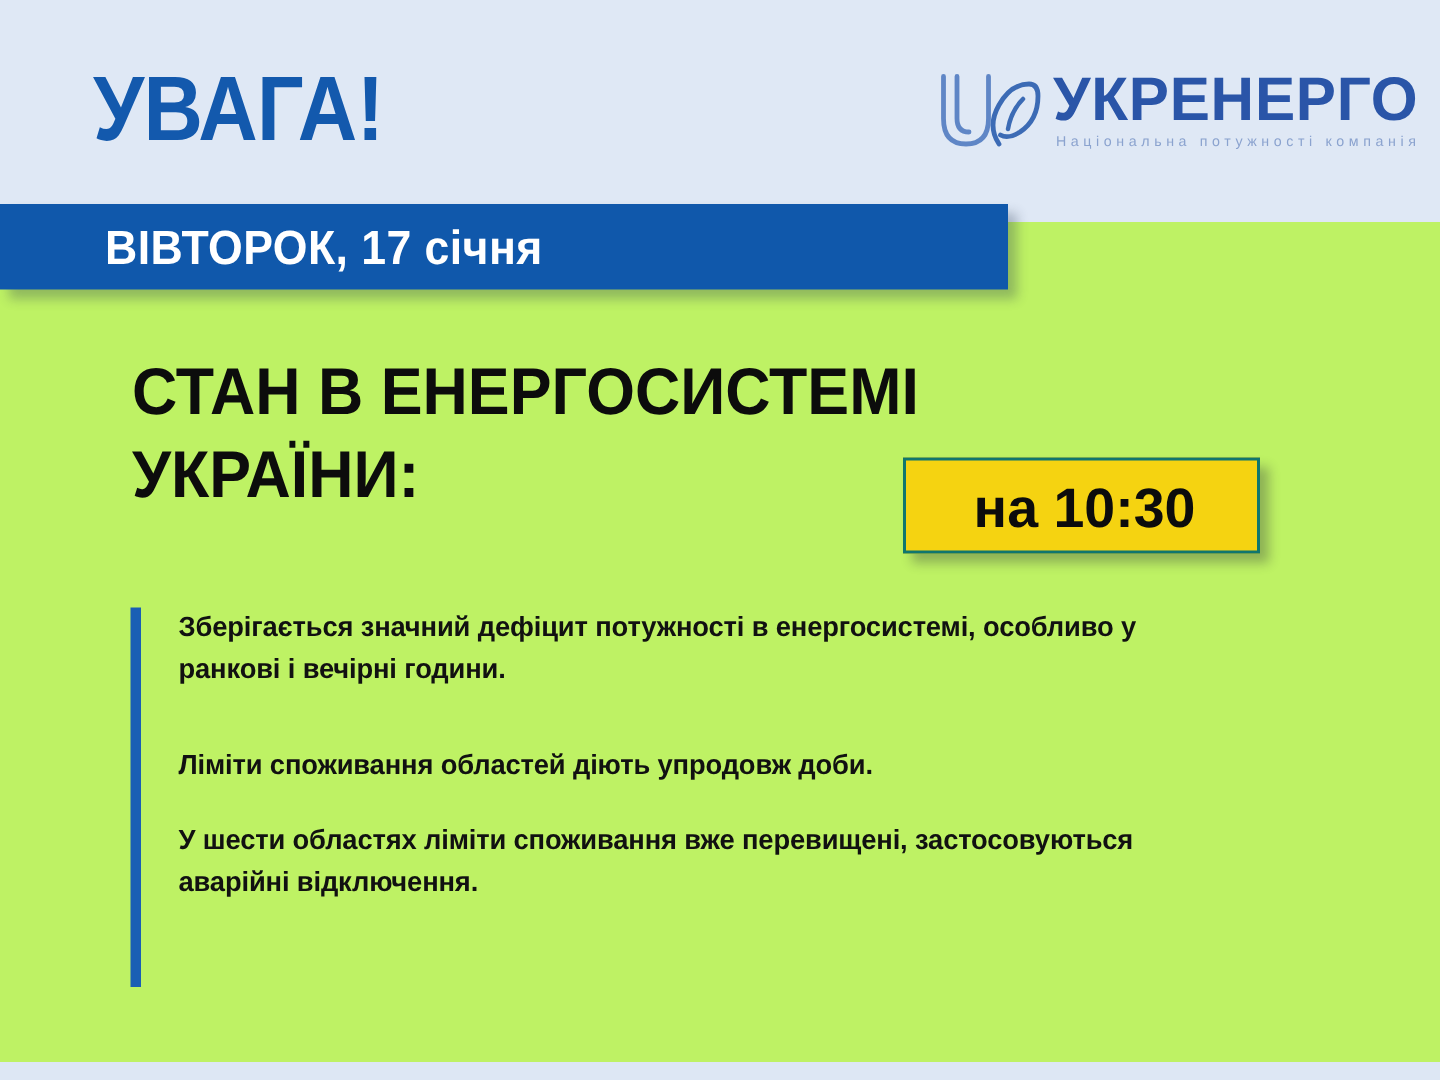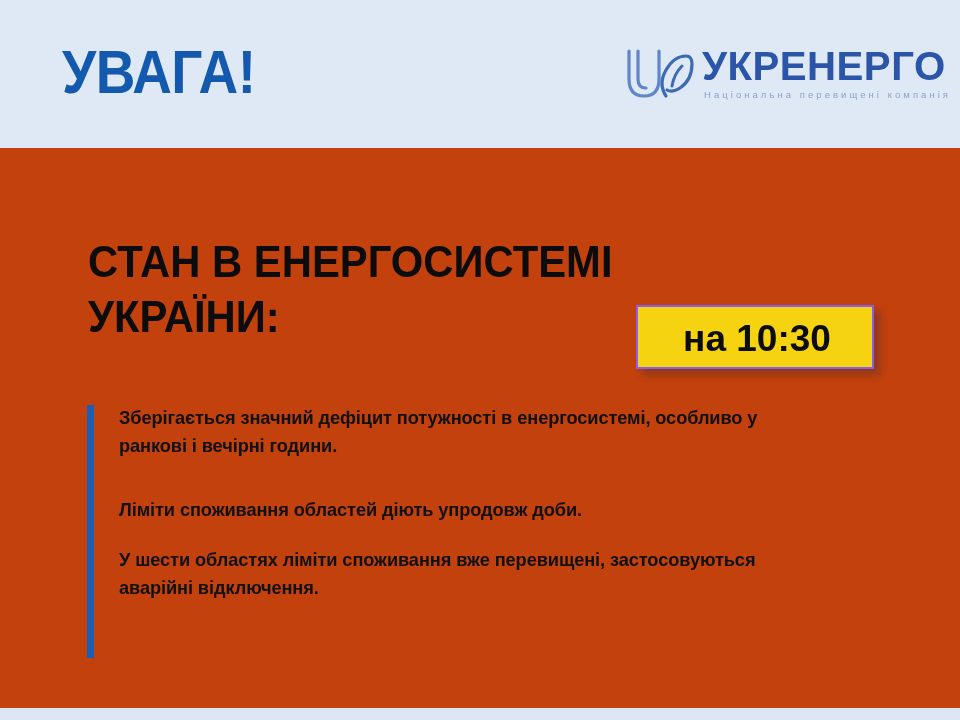--- a/index.html
+++ b/index.html
@@ -11,21 +11,21 @@
     height: 720px;
     background: #ffffff;
     font-family: "Liberation Sans", "DejaVu Sans", sans-serif;
     overflow: hidden;
   }
 
   #poster {
     position: relative;
     width: 960px;
     height: 720px;
-    background: #c2410c;
+    background: #bef264;
     overflow: hidden;
   }
 
   
   .header-band {
     position: absolute;
     left: 0;
     top: 0;
     width: 960px;
     height: 148px;
@@ -126,24 +126,23 @@
   }
 
   
   .time-badge {
     position: absolute;
     left: 602px;
     top: 305px;
     width: 238px;
     height: 64px;
     background: #f5d311;
-    border: 2px solid #8b5cf6;
+    border: 2px solid #0f766e;
     box-sizing: border-box;
     box-shadow: 6px 6px 7px rgba(40, 45, 55, 0.32);
-    margin-left: 34px;
   }
   .time-badge-text {
     position: absolute;
     left: 0;
     top: 11px;
     width: 238px;
     text-align: center;
     font-size: 37px;
     line-height: 42px;
     font-weight: 700;
@@ -208,24 +207,27 @@
           <path d="M7 5 L7 33 Q7 50 22 50 Q37 50 37 33 L37 5" stroke="#5f86c6" stroke-width="3.2" fill="none" stroke-linecap="round"></path>
           <path d="M16 5 L16 33 Q16 42 24 42" stroke="#5f86c6" stroke-width="3.2" fill="none" stroke-linecap="round"></path>
 
           <path d="M44 50 Q36 38 44 24 Q52 10 64 10 Q70 10 70 18 Q70 34 58 42 Q50 47 45 44" stroke="#3c6bb5" stroke-width="3.2" fill="none" stroke-linecap="round"></path>
           <path d="M50 40 Q52 28 60 20" stroke="#3c6bb5" stroke-width="3.0" fill="none" stroke-linecap="round"></path>
         </svg>
       </div>
 
       <div class="logo-word">УКРЕНЕРГО</div>
 
-      <div class="logo-sub">Національна перевищені компанія</div>
+      <div class="logo-sub">Національна потужності компанія</div>
     </div>
   </div>
 
+  <div class="date-banner">
+    <div class="date-text">ВІВТОРОК, 17 січня</div>
+  </div>
 
   <div class="main-heading">СТАН В ЕНЕРГОСИСТЕМІ УКРАЇНИ:</div>
 
   <div class="time-badge">
     <div class="time-badge-text">на 10:30</div>
   </div>
 
   <div class="accent-bar"></div>
 
   <div class="body-block">

